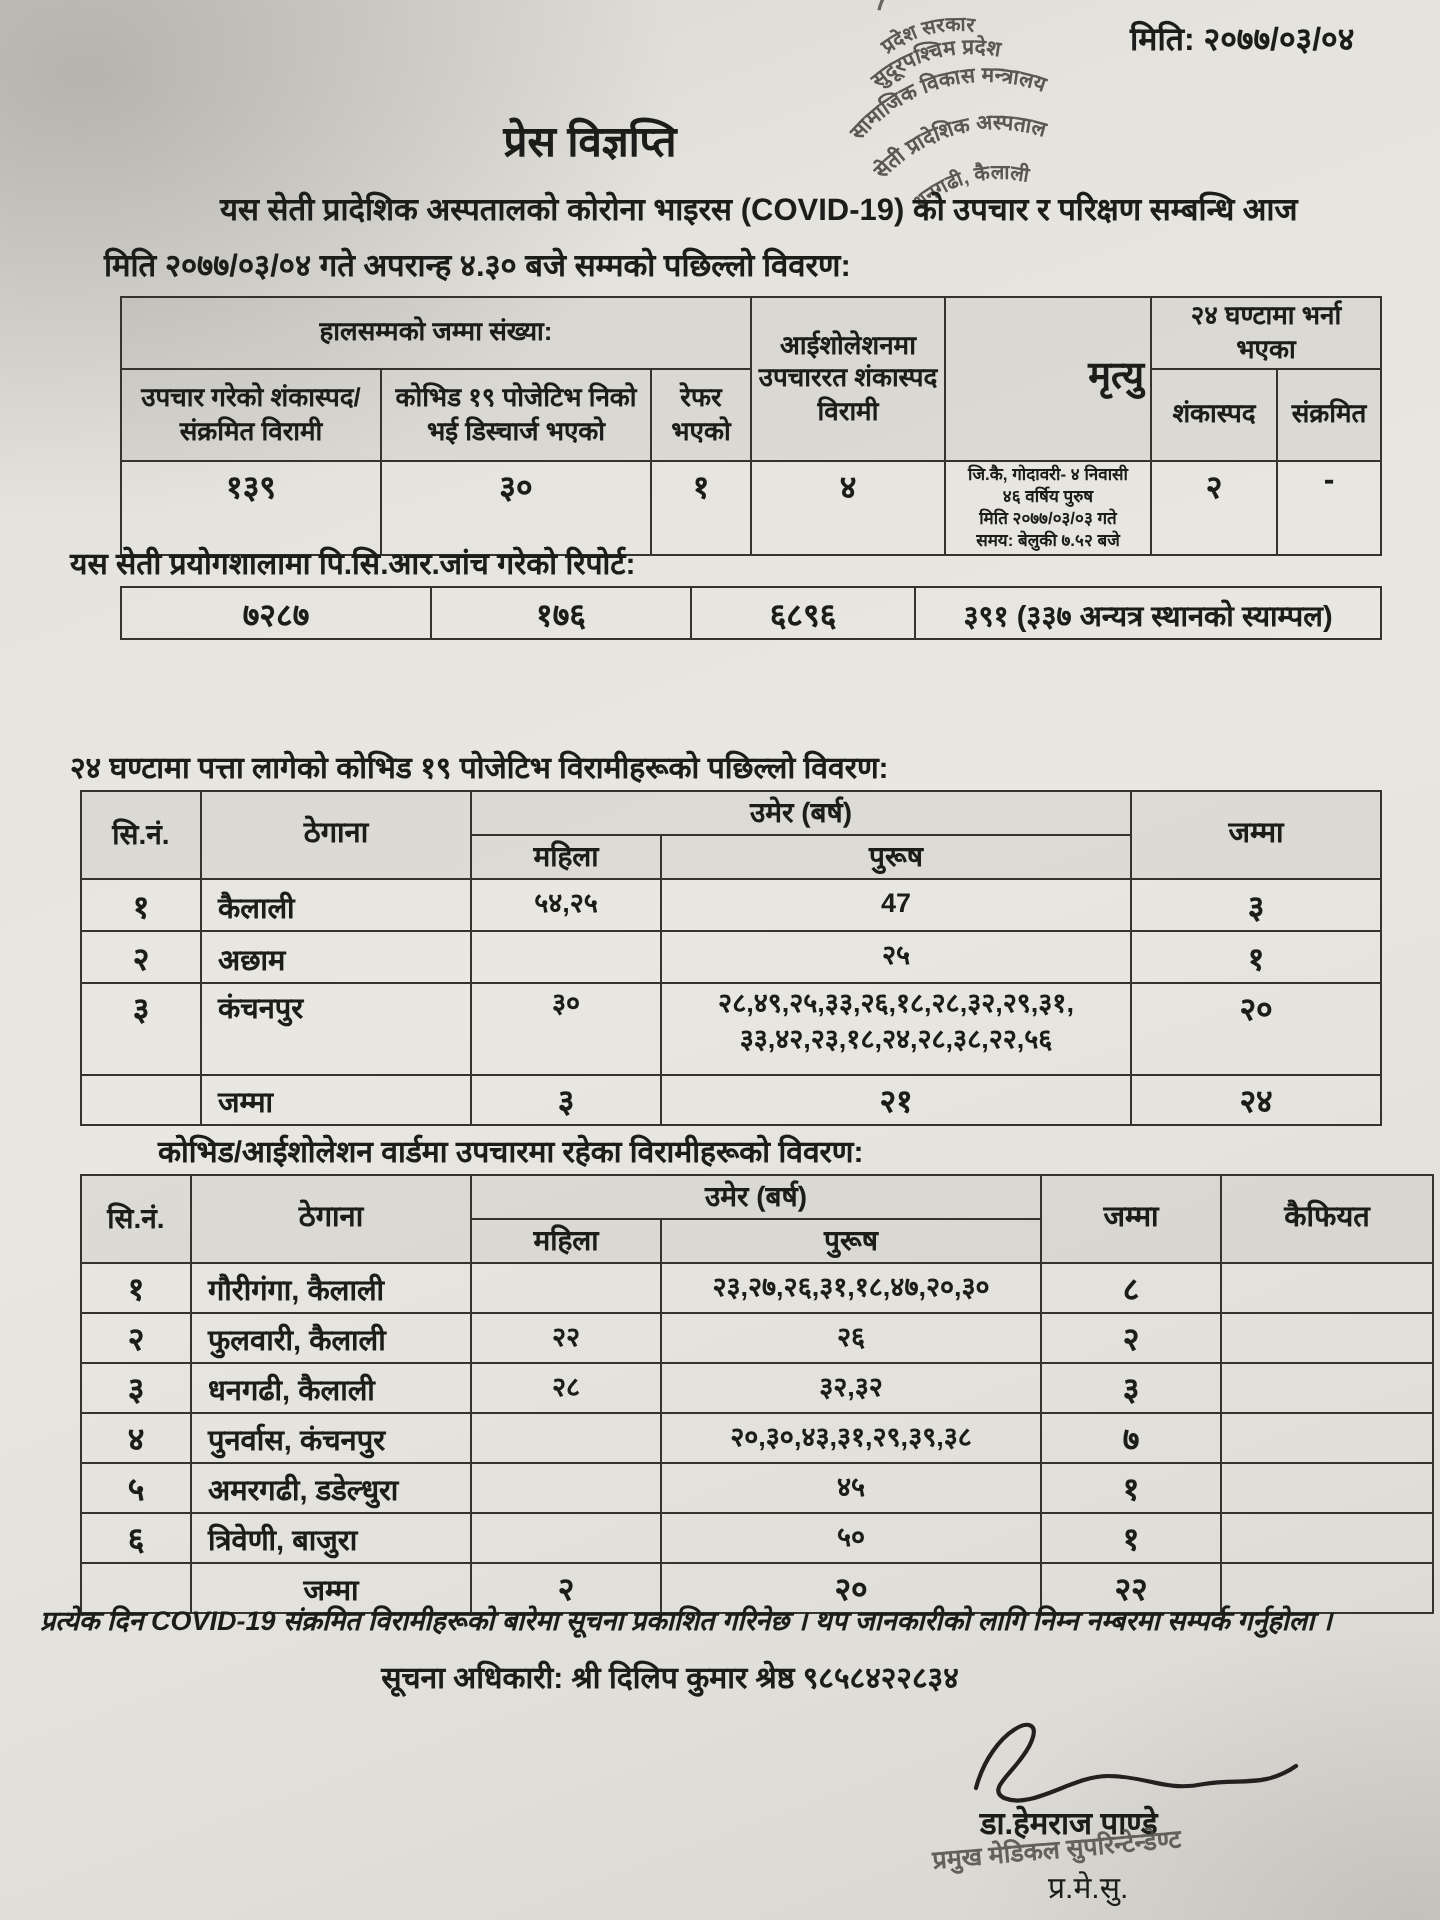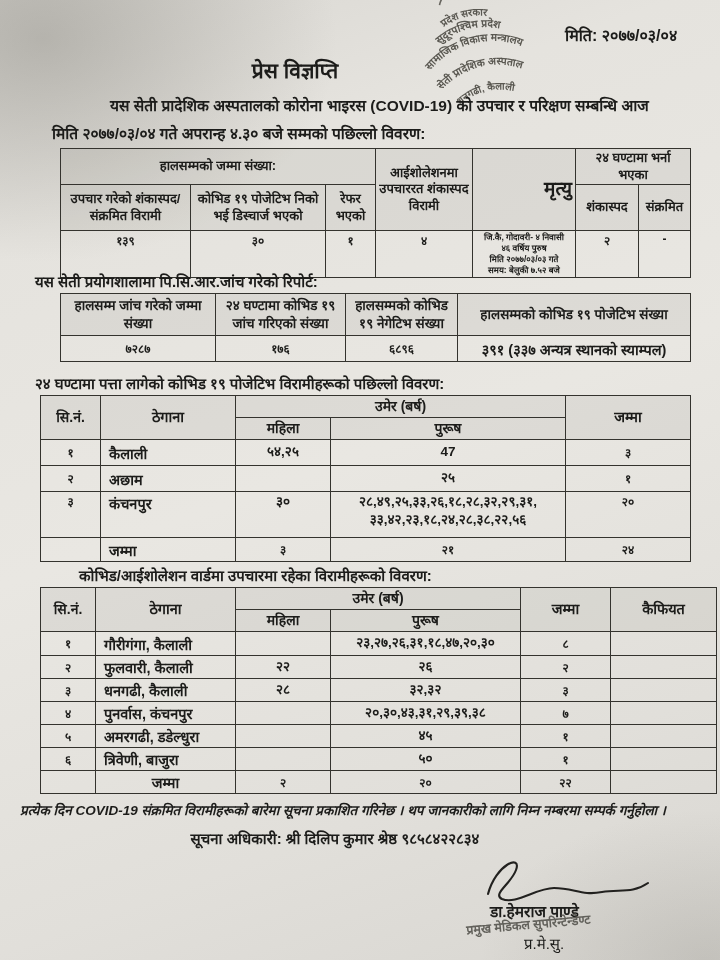--- a/index.html
+++ b/index.html
@@ -24,39 +24,39 @@
 
   table.doc { border-collapse: collapse; table-layout: fixed; width: 100%; }
   table.doc td {
     border: 1.5px solid #34332e;
     padding: 1px 3px;
     text-align: center;
     vertical-align: middle;
     overflow: hidden;
   }
   .hd { font-size: 13px; font-weight: 700; line-height: 1.28; background: rgba(75,73,62,0.07); }
-  .val { font-size: 12px; font-weight: 700; }
+  .val { font-size: 16px; font-weight: 700; }
   .val-sm { font-size: 13.5px; font-weight: 700; line-height: 1.35; }
   .addr { text-align: left !important; padding-left: 8px !important; font-size: 14.5px; font-weight: 700; }
   .death-cell { font-size: 8.5px; font-weight: 700; line-height: 1.3; }
 
   .note-line { font-size: 13.5px; font-weight: 700; font-style: italic; }
   .officer-line { font-size: 15px; font-weight: 700; text-align: center; }
   .signer-name { font-size: 15.5px; font-weight: 700; }
   .stamp-title { font-size: 12.5px; font-weight: 600; color: #4e4d47; transform: rotate(-5deg); opacity: .85; }
   .short-title { font-size: 15px; font-weight: 400; }
 
   .seal-svg text { fill: #47453e; opacity: .88; font-weight: 700; }
   .seal-svg path.ring { fill: none; stroke: #47453e; opacity: .8; }
   .sig-path { fill: none; stroke: #22211f; stroke-width: 2.1; stroke-linecap: round; }
 </style>
 </head>
 <body>
 
-<div class="abs date-line" style="left:565px; top:8px; width:150px;margin-top:16px;">मिति: २०७७/०३/०४</div>
+<div class="abs date-line" style="left:565px; top:8px; width:150px;">मिति: २०७७/०३/०४</div>
 
 <svg class="abs seal-svg" style="left:386px; top:-4px;" width="170" height="122" viewBox="0 0 170 122">
   <g transform="rotate(-16 85 50)">
     <path class="ring" d="M 66,2 A 22,22 0 0 1 106,4" stroke-width="1.6"></path>
     <path id="sealArc1" d="M 50,32 A 58,58 0 0 1 122,34" fill="none"></path>
     <path id="sealArc2" d="M 38,51 A 70,70 0 0 1 134,53" fill="none"></path>
     <path id="sealArc3" d="M 28,71 A 82,82 0 0 1 144,73" fill="none"></path>
     <path id="sealArc4" d="M 34,92 A 76,76 0 0 1 138,94" fill="none"></path>
     <path id="sealArc5" d="M 50,109 A 58,58 0 0 1 122,111" fill="none"></path>
     <text font-size="10"><textPath href="#sealArc1" startOffset="50%" text-anchor="middle">प्रदेश सरकार</textPath></text>
@@ -118,26 +118,20 @@
 
 <div class="abs" style="left:60px; top:293px; width:630px;">
   <table class="doc">
     <colgroup>
       <col style="width:155px">
         <col style="width:130px">
         <col style="width:112px">
         <col style="width:233px">
     </colgroup>
     <tbody>
-        <tr style="height:42px">
-      <td class="hd" style="font-size:13.5px">हालसम्म जांच गरेको जम्मा संख्या</td>
-      <td class="hd" style="font-size:13.5px">२४ घण्टामा कोभिड १९ जांच गरिएको संख्या</td>
-      <td class="hd" style="font-size:13.5px">हालसम्मको कोभिड १९ नेगेटिभ संख्या</td>
-      <td class="hd" style="font-size:13.5px">हालसम्मको कोभिड १९ पोजेटिभ संख्या</td>
-    </tr>
     <tr style="height:26px">
       <td class="val">७२८७</td>
       <td class="val">१७६</td>
       <td class="val">६८९६</td>
       <td class="val" style="font-size:14.5px">३९१ (३३७ अन्यत्र स्थानको स्याम्पल)</td>
     </tr>
   </tbody>
     </table>
 </div>
 

